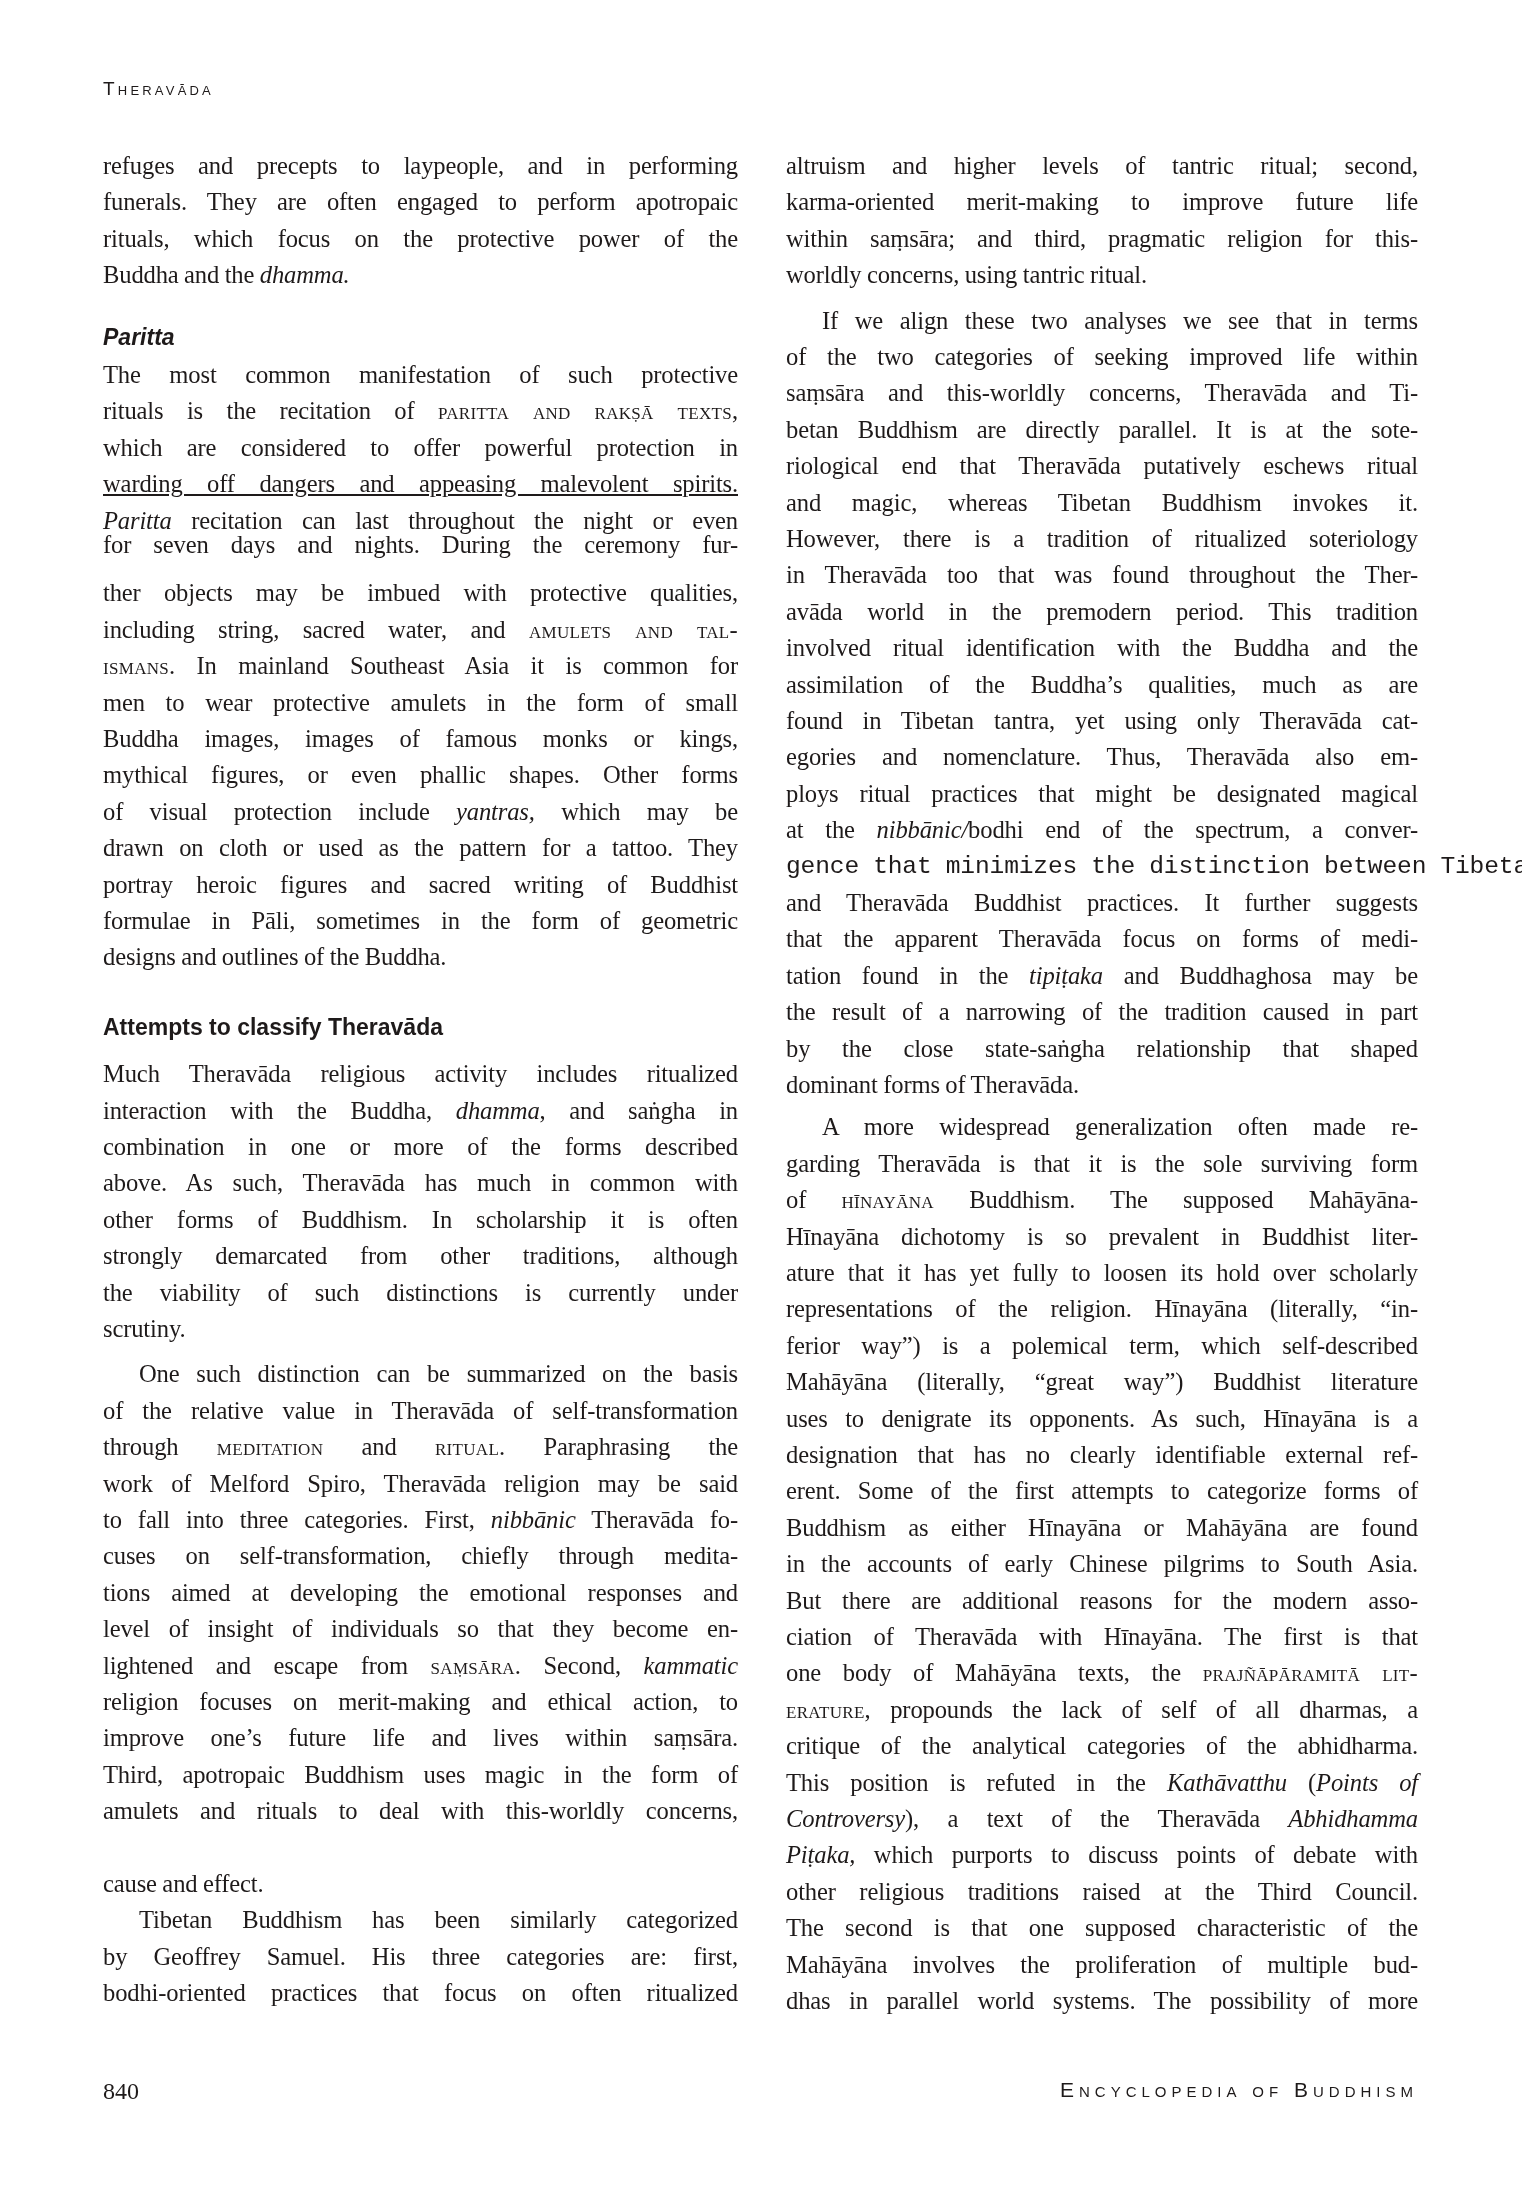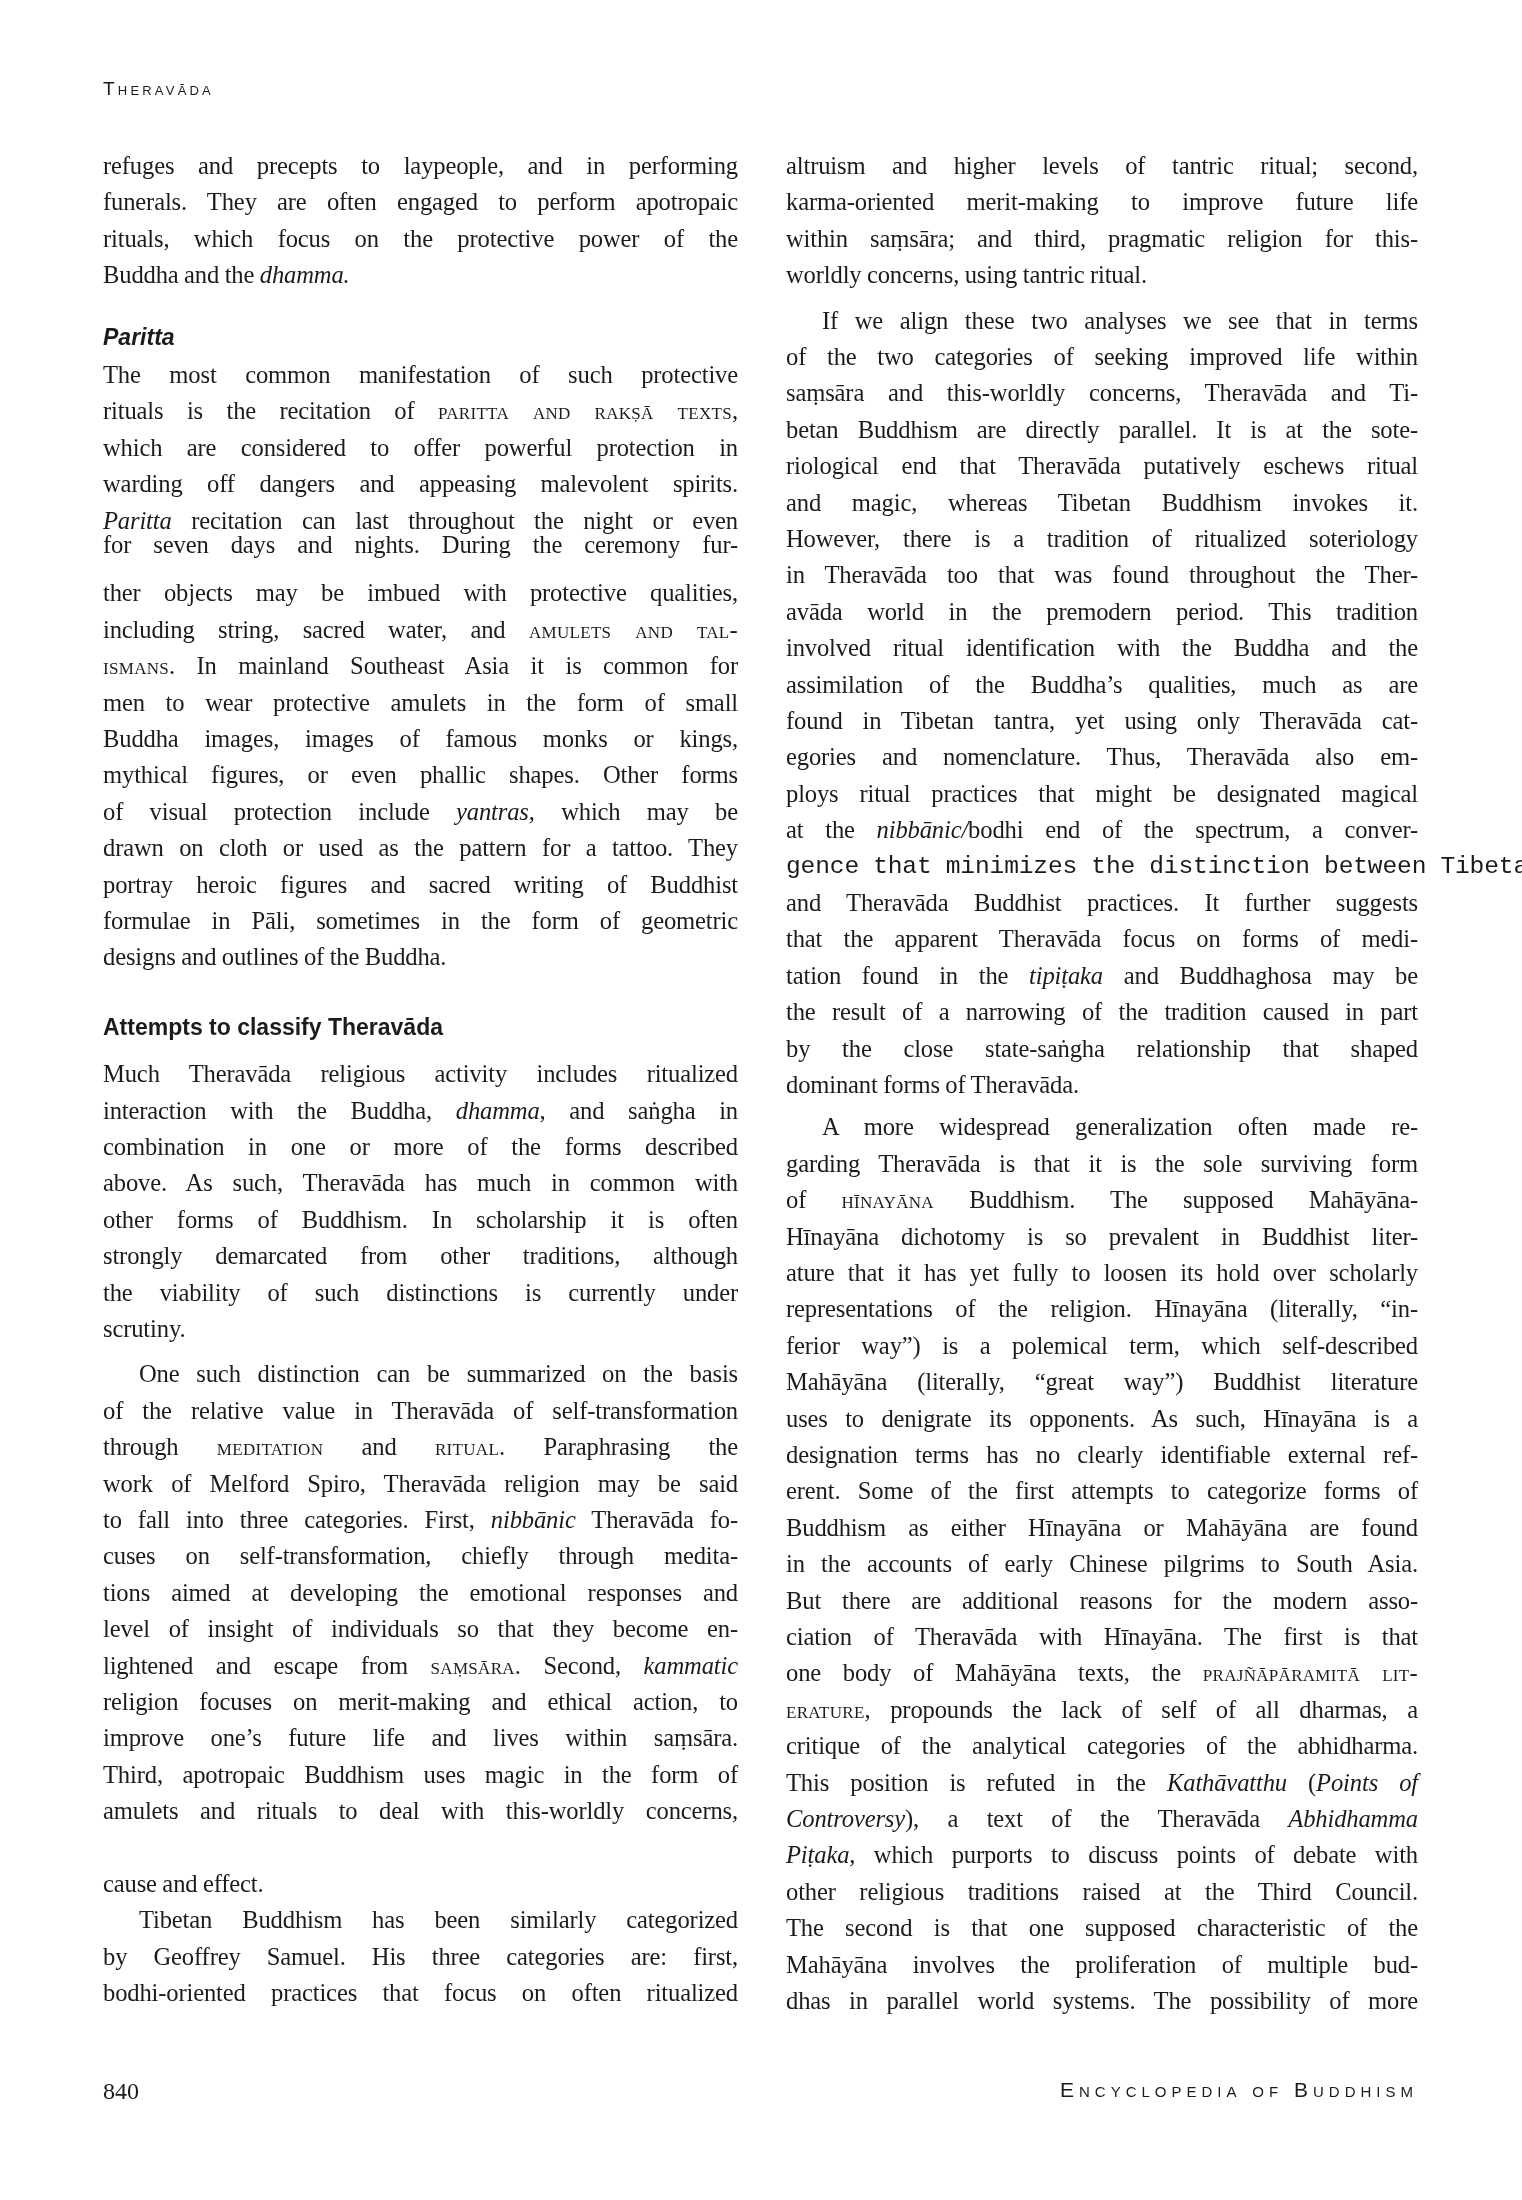--- a/index.html
+++ b/index.html
@@ -45,21 +45,21 @@
 
 <div class="column" id="col-left">
     <div class="line" style="top: 148px;"><span class="seg-n">refuges and precepts to laypeople, and in performing</span></div>
     <div class="line" style="top: 184.4px;"><span class="seg-n">funerals. They are often engaged to perform apotropaic</span></div>
     <div class="line" style="top: 220.8px;"><span class="seg-n">rituals, which focus on the protective power of the</span></div>
     <div class="line last" style="top: 257.2px;"><span class="seg-n">Buddha and the </span><span class="seg-i">dhamma.</span></div>
     <div class="heading italic" style="top: 318.6px;">Paritta</div>
     <div class="line" style="top: 357px;"><span class="seg-n">The most common manifestation of such protective</span></div>
     <div class="line" style="top: 393.4px;"><span class="seg-n">rituals is the recitation of </span><span class="seg-sc">PARITTA AND RAKṢĀ TEXTS</span><span class="seg-n">,</span></div>
     <div class="line" style="top: 429.8px;"><span class="seg-n">which are considered to offer powerful protection in</span></div>
-    <div class="line" style="top: 466.2px;"><span class="seg-n">warding off dangers and appeasing malevolent spirits.</span></div>
+    <div class="line" style="top: 466.2px; text-decoration: underline;"><span class="seg-n">warding off dangers and appeasing malevolent spirits.</span></div>
     <div class="line" style="top: 502.6px;"><span class="seg-i">Paritta</span><span class="seg-n"> recitation can last throughout the night or even</span></div>
     <div class="line" style="top: 527px;"><span class="seg-n">for seven days and nights. During the ceremony fur-</span></div>
     <div class="line" style="top: 575.4px;"><span class="seg-n">ther objects may be imbued with protective qualities,</span></div>
     <div class="line" style="top: 611.8px;"><span class="seg-n">including string, sacred water, and </span><span class="seg-sc">AMULETS AND TAL-</span></div>
     <div class="line" style="top: 648.2px;"><span class="seg-sc">ISMANS</span><span class="seg-n">. In mainland Southeast Asia it is common for</span></div>
     <div class="line" style="top: 684.6px;"><span class="seg-n">men to wear protective amulets in the form of small</span></div>
     <div class="line" style="top: 721px;"><span class="seg-n">Buddha images, images of famous monks or kings,</span></div>
     <div class="line" style="top: 757.4px;"><span class="seg-n">mythical figures, or even phallic shapes. Other forms</span></div>
     <div class="line" style="top: 793.8px;"><span class="seg-n">of visual protection include </span><span class="seg-i">yantras,</span><span class="seg-n"> which may be</span></div>
     <div class="line" style="top: 830.2px;"><span class="seg-n">drawn on cloth or used as the pattern for a tattoo. They</span></div>
@@ -122,21 +122,21 @@
     <div class="line last" style="top: 1067px;"><span class="seg-n">dominant forms of Theravāda.</span></div>
     <div class="line indent" style="top: 1109.4px;"><span class="seg-n">A more widespread generalization often made re-</span></div>
     <div class="line" style="top: 1145.8px;"><span class="seg-n">garding Theravāda is that it is the sole surviving form</span></div>
     <div class="line" style="top: 1182.2px;"><span class="seg-n">of </span><span class="seg-sc">HĪNAYĀNA</span><span class="seg-n"> Buddhism. The supposed Mahāyāna-</span></div>
     <div class="line" style="top: 1218.6px;"><span class="seg-n">Hīnayāna dichotomy is so prevalent in Buddhist liter-</span></div>
     <div class="line" style="top: 1255px;"><span class="seg-n">ature that it has yet fully to loosen its hold over scholarly</span></div>
     <div class="line" style="top: 1291.4px;"><span class="seg-n">representations of the religion. Hīnayāna (literally, “in-</span></div>
     <div class="line" style="top: 1327.8px;"><span class="seg-n">ferior way”) is a polemical term, which self-described</span></div>
     <div class="line" style="top: 1364.2px;"><span class="seg-n">Mahāyāna (literally, “great way”) Buddhist literature</span></div>
     <div class="line" style="top: 1400.6px;"><span class="seg-n">uses to denigrate its opponents. As such, Hīnayāna is a</span></div>
-    <div class="line" style="top: 1437px;"><span class="seg-n">designation terms has no clearly identifiable external ref-</span></div>
+    <div class="line" style="top: 1437px;"><span class="seg-n">designation that has no clearly identifiable external ref-</span></div>
     <div class="line" style="top: 1473.4px;"><span class="seg-n">erent. Some of the first attempts to categorize forms of</span></div>
     <div class="line" style="top: 1509.8px;"><span class="seg-n">Buddhism as either Hīnayāna or Mahāyāna are found</span></div>
     <div class="line" style="top: 1546.2px;"><span class="seg-n">in the accounts of early Chinese pilgrims to South Asia.</span></div>
     <div class="line" style="top: 1582.6px;"><span class="seg-n">But there are additional reasons for the modern asso-</span></div>
     <div class="line" style="top: 1619px;"><span class="seg-n">ciation of Theravāda with Hīnayāna. The first is that</span></div>
     <div class="line" style="top: 1655.4px;"><span class="seg-n">one body of Mahāyāna texts, the </span><span class="seg-sc">PRAJÑĀPĀRAMITĀ LIT-</span></div>
     <div class="line" style="top: 1691.8px;"><span class="seg-sc">ERATURE</span><span class="seg-n">, propounds the lack of self of all dharmas, a</span></div>
     <div class="line" style="top: 1728.2px;"><span class="seg-n">critique of the analytical categories of the abhidharma.</span></div>
     <div class="line" style="top: 1764.6px;"><span class="seg-n">This position is refuted in the </span><span class="seg-i">Kathāvatthu</span><span class="seg-n"> (</span><span class="seg-i">Points of</span></div>
     <div class="line" style="top: 1801px;"><span class="seg-i">Controversy</span><span class="seg-n">), a text of the Theravāda </span><span class="seg-i">Abhidhamma</span></div>

